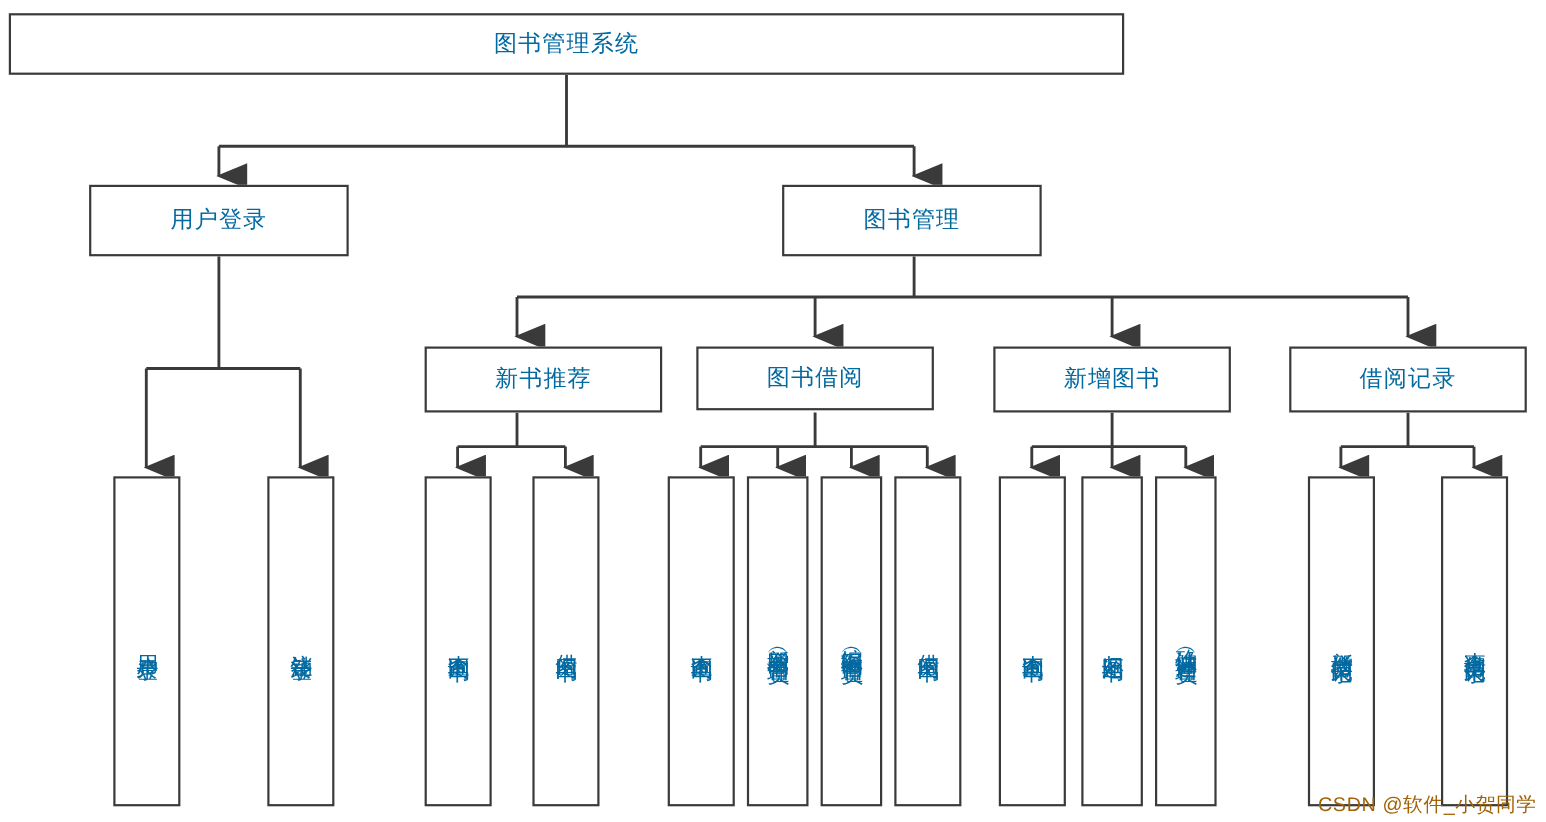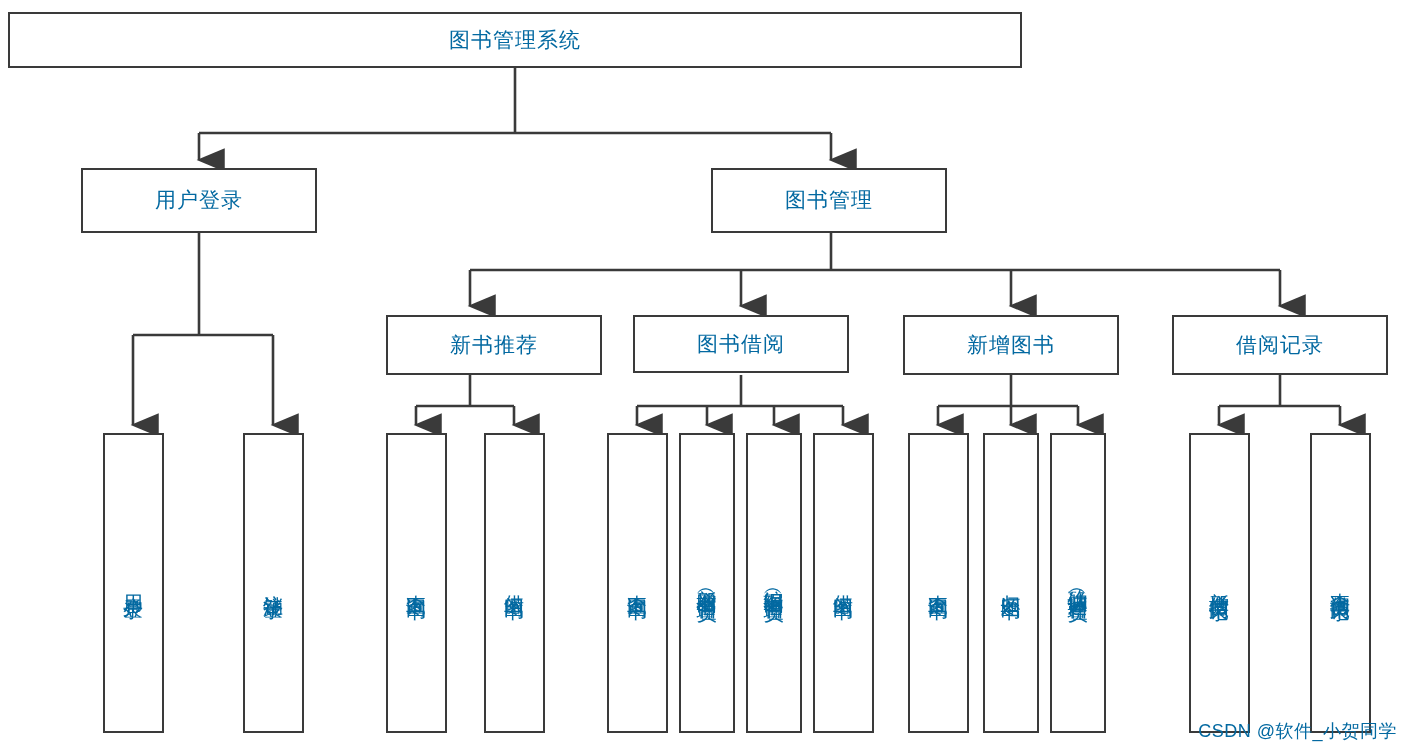--- a/index.html
+++ b/index.html
@@ -48,21 +48,21 @@
     text-orientation: upright;
     font-size: 20px;
     letter-spacing: 2px;
     line-height: 1.0;
   }
   #watermark {
     position: absolute;
     right: 8px;
     bottom: 4px;
     font-size: 18px;
-    color: #0369a1;
+    color: #a16207;
     letter-spacing: 0.5px;
     z-index: 5;
     white-space: nowrap;
   }
 </style>
 </head>
 <body>
 
 <div id="canvas">
 

